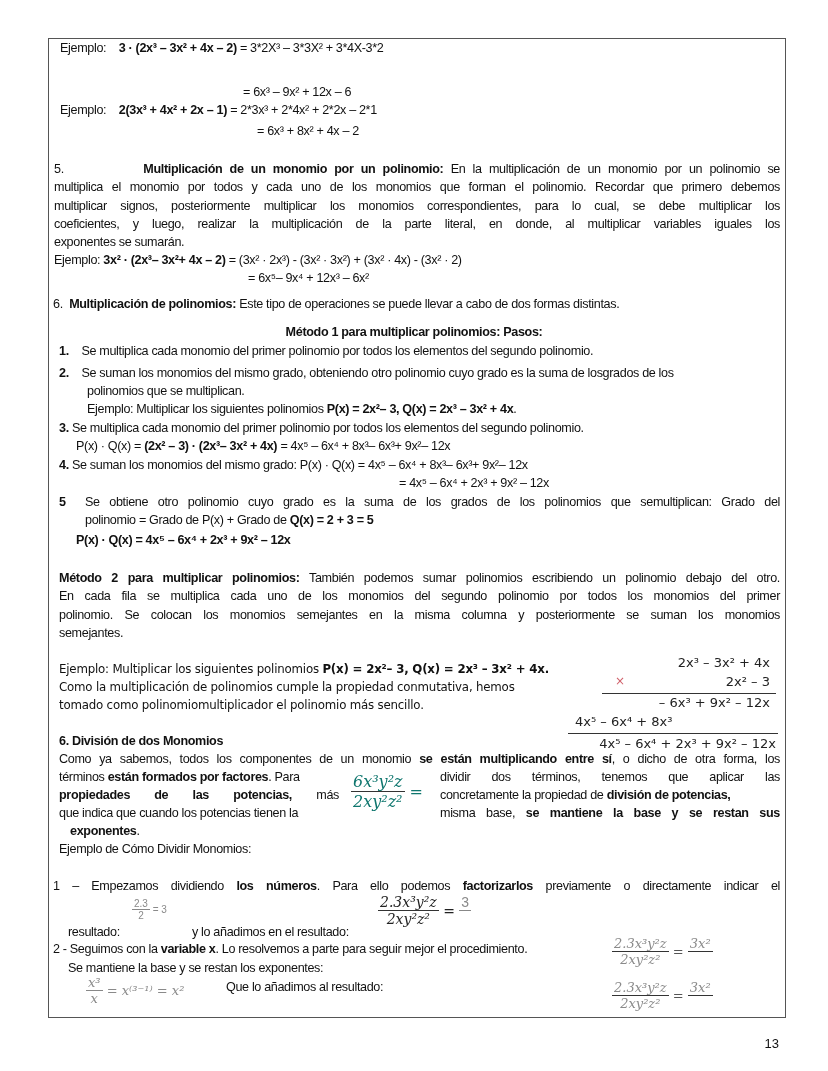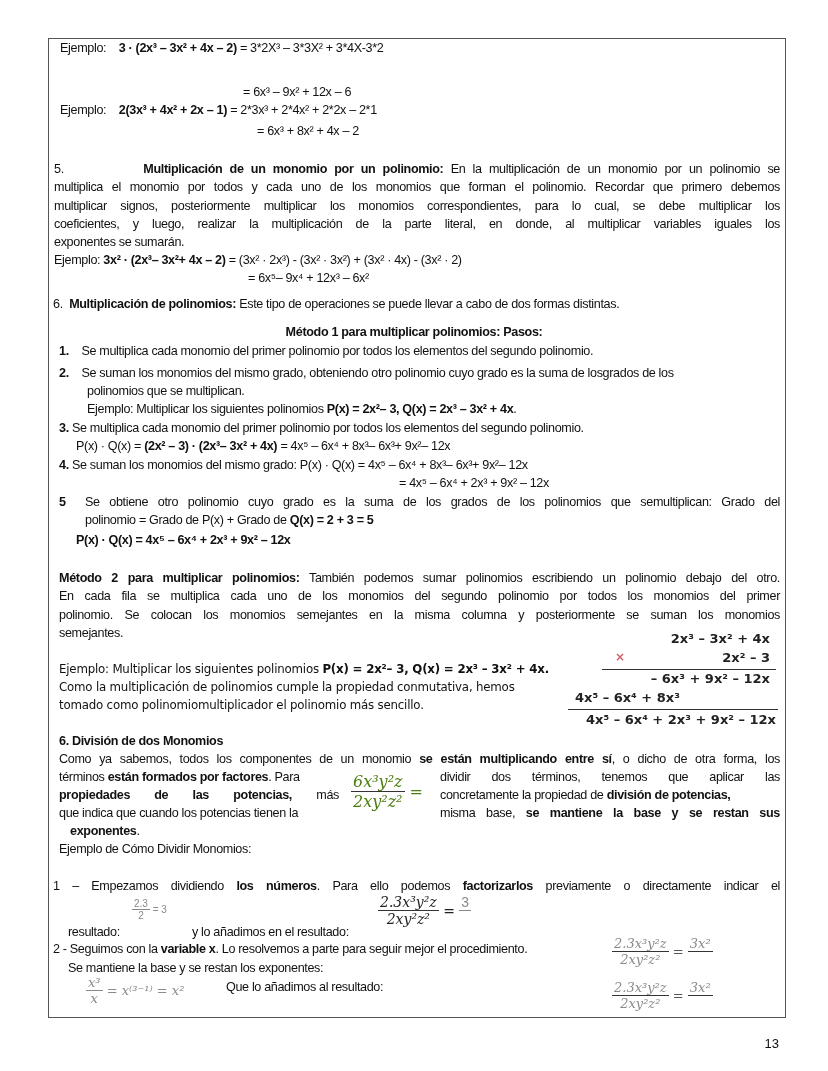--- a/index.html
+++ b/index.html
@@ -114,21 +114,21 @@
 <div class="ln just" style="left:59px;top:606px;width:721px;">polinomio.  Se colocan los monomios semejantes en la misma columna y posteriormente se suman los monomios</div>
 <div class="ln" style="left:59px;top:624px;">semejantes.</div>
 
 <div class="ln" style="left:59px;top:660px;font-family:'DejaVu Sans',sans-serif;font-size:11.8px;letter-spacing:-0.2px;">
   <span>Ejemplo: Multiplicar los siguientes polinomios</span>
   <b>P(x) = 2x²– 3, Q(x) = 2x³ – 3x² + 4x.</b>
 </div>
 <div class="ln" style="left:59px;top:678px;font-family:'DejaVu Sans',sans-serif;font-size:11.8px;letter-spacing:-0.2px;">Como la multiplicación de polinomios cumple la propiedad  conmutativa, hemos</div>
 <div class="ln" style="left:59px;top:696px;font-family:'DejaVu Sans',sans-serif;font-size:11.8px;letter-spacing:-0.2px;">tomado como polinomiomultiplicador el polinomio más sencillo.</div>
 
-<div class="sum-table" style="left:560px;top:628px;width:218px;height:110px;font-weight:bold;">
+<div class="sum-table" style="left:560px;top:652px;width:218px;height:110px;">
   <div class="sum-row" style="top:3px;right:8px;">2x³ – 3x² + 4x</div>
   <div class="sum-row" style="top:22px;right:auto;left:55px;color:#d0606a;font-size:12px;">×</div>
   <div class="sum-row" style="top:22px;right:8px;">2x² – 3</div>
   <div class="hr" style="top:41px;left:42px;width:174px;"></div>
   <div class="sum-row" style="top:43px;right:8px;">– 6x³ + 9x² – 12x</div>
   <div class="sum-row" style="top:62px;right:auto;left:15px;">4x⁵ – 6x⁴ + 8x³</div>
   <div class="hr" style="top:81px;left:8px;width:210px;"></div>
   <div class="sum-row" style="top:84px;right:2px;">4x⁵ – 6x⁴ + 2x³ + 9x² – 12x</div>
 </div>
 
@@ -152,21 +152,21 @@
 </div>
 <div class="ln" style="left:59px;top:804px;">que indica que cuando los potencias tienen la</div>
 <div class="ln just" style="left:440px;top:804px;width:340px;">
   <span>misma  base,</span>
   <b>se  mantiene la  base  y  se  restan  sus</b>
 </div>
 <div class="ln" style="left:42px;top:822px;margin-left:28px;">
   <b>exponentes</b><span>.</span>
 </div>
 
-<div class="math" style="left:351px;top:772px;font-size:16px;color:#4d7c0f;">
+<div class="math" style="left:351px;top:772px;font-size:16px;color:#0f766e;">
   <span class="frac">
     <span class="num">6x³y²z</span>
     <span class="den">2xy²z²</span>
   </span>
   <span style="font-style:normal;vertical-align:middle;">=</span>
 </div>
 
 <div class="ln" style="left:59px;top:840px;">Ejemplo de Cómo Dividir Monomios:</div>
 
 <div class="ln just" style="left:53px;top:877px;width:727px;">

